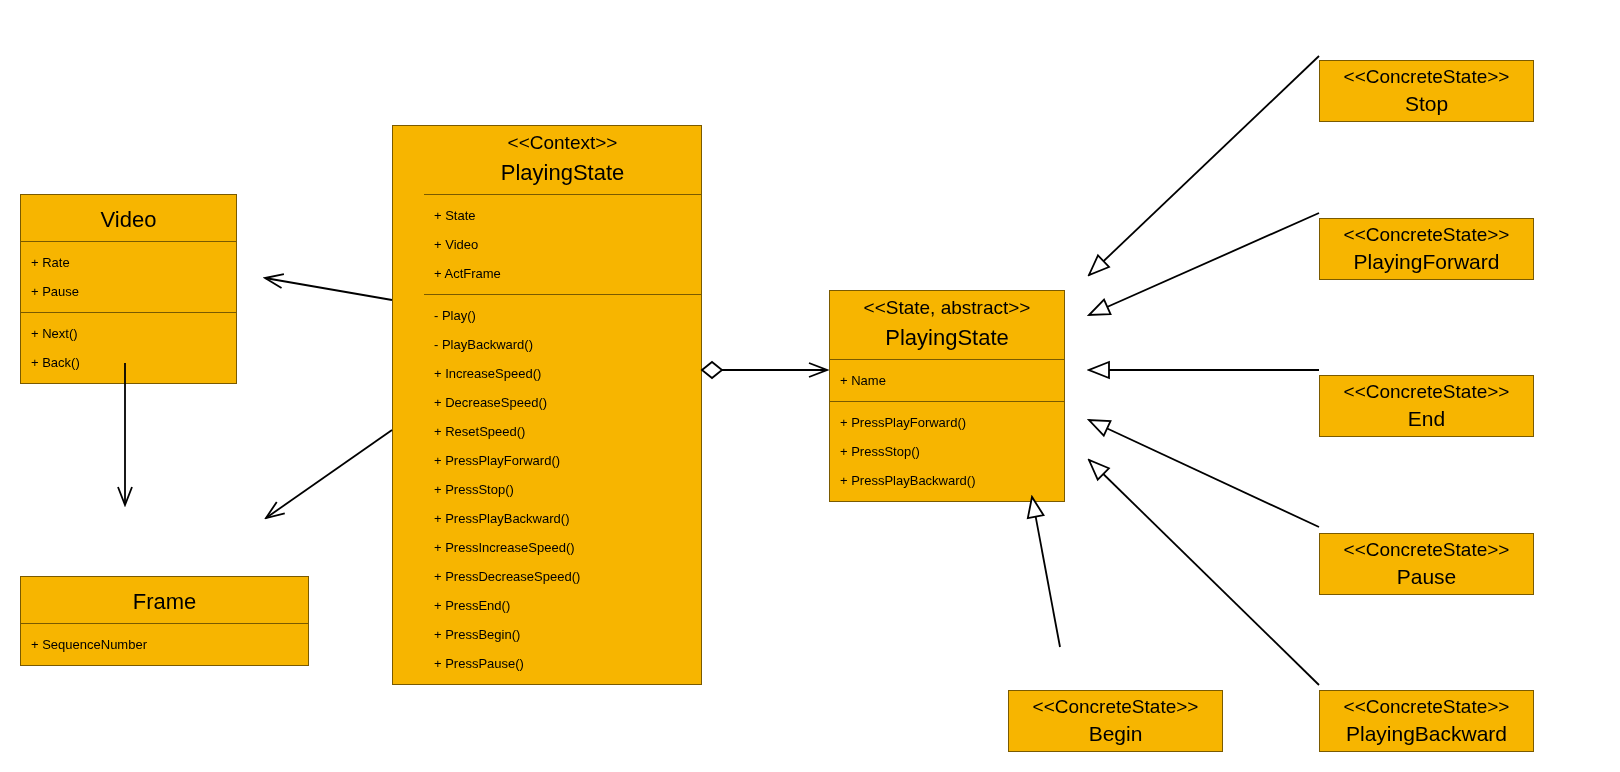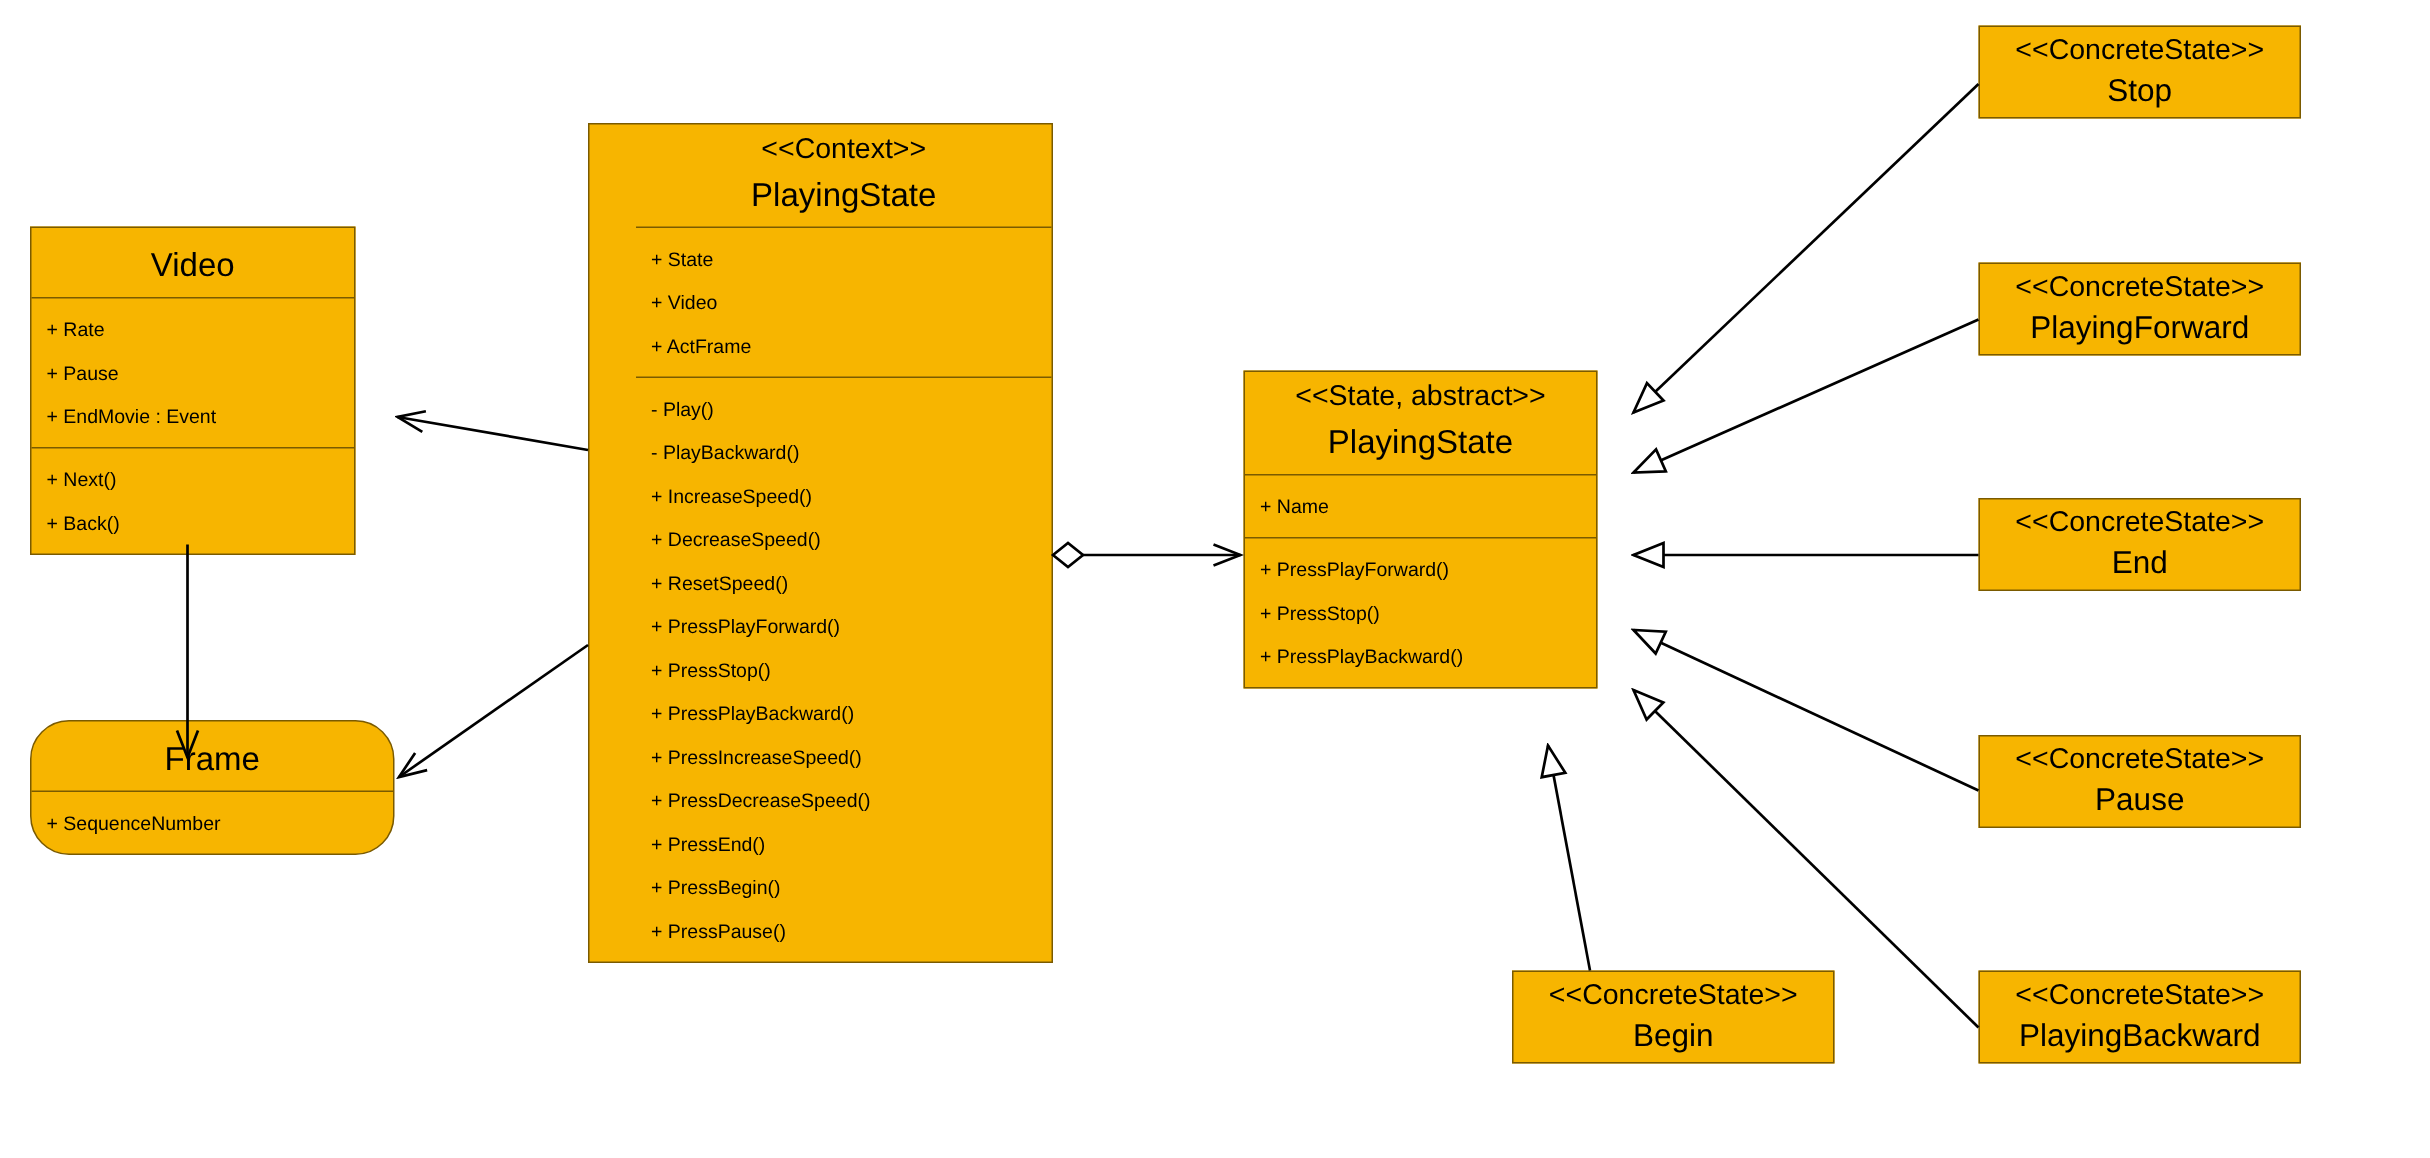--- a/index.html
+++ b/index.html
@@ -1,17 +1,17 @@
 <!DOCTYPE html>
 <html><head>
 <meta charset="utf-8">
 <style>
   html,body{margin:0;padding:0;background:#fff;font-family:Arial,Helvetica,sans-serif;}
   .canvas{position:relative;width:1620px;height:772px;}
-  .cls{position:absolute;background:#F7B500;border:1.5px solid #7a5a00;box-sizing:border-box;}
+  .cls{position:absolute;background:#F7B500;border:1.5px solid #7a5a00;box-sizing:border-box;margin-top:43px;}
   .cls .hdr{text-align:center;padding:6px 10px 8px;border-bottom:1.5px solid #7a5a00;}
   .cls .st{font-size:19px;}
   .cls .nm{font-weight:normal;font-size:22px;margin-top:6px;}
   .cls .sec{padding:6px 10px;border-bottom:1.5px solid #7a5a00;font-size:13px;line-height:29px;white-space:nowrap;}
   .cls .sec:last-child{border-bottom:none;}
   .small .hdr{padding:5px 8px;}
   .small .st{font-size:19px;}
   .small .nm{font-size:21px;margin-top:4px;}
   svg{position:absolute;left:0;top:0;pointer-events:none;}
 </style>
@@ -20,29 +20,28 @@
 
 <div class="canvas">
 
   <div class="cls" style="left:20px;top:151px;width:217px;">
     <div class="hdr">
       <div class="nm">Video</div>
     </div>
     <div class="sec">
       <div>+ Rate</div>
       <div>+ Pause</div>
-      <div>+ EndMovie : Event</div>
     </div>
     <div class="sec">
       <div>+ Next()</div>
       <div>+ Back()</div>
     </div>
   </div>
 
-  <div class="cls" style="left:20px;top:480px;width:243px;border-radius:26px;">
+  <div class="cls" style="left:20px;top:533px;width:289px;">
     <div class="hdr">
       <div class="nm">Frame</div>
     </div>
     <div class="sec">
       <div>+ SequenceNumber</div>
     </div>
   </div>
 
   <div class="cls" style="left:392px;top:82px;width:310px;padding-left:31px;">
     <div class="hdr">

